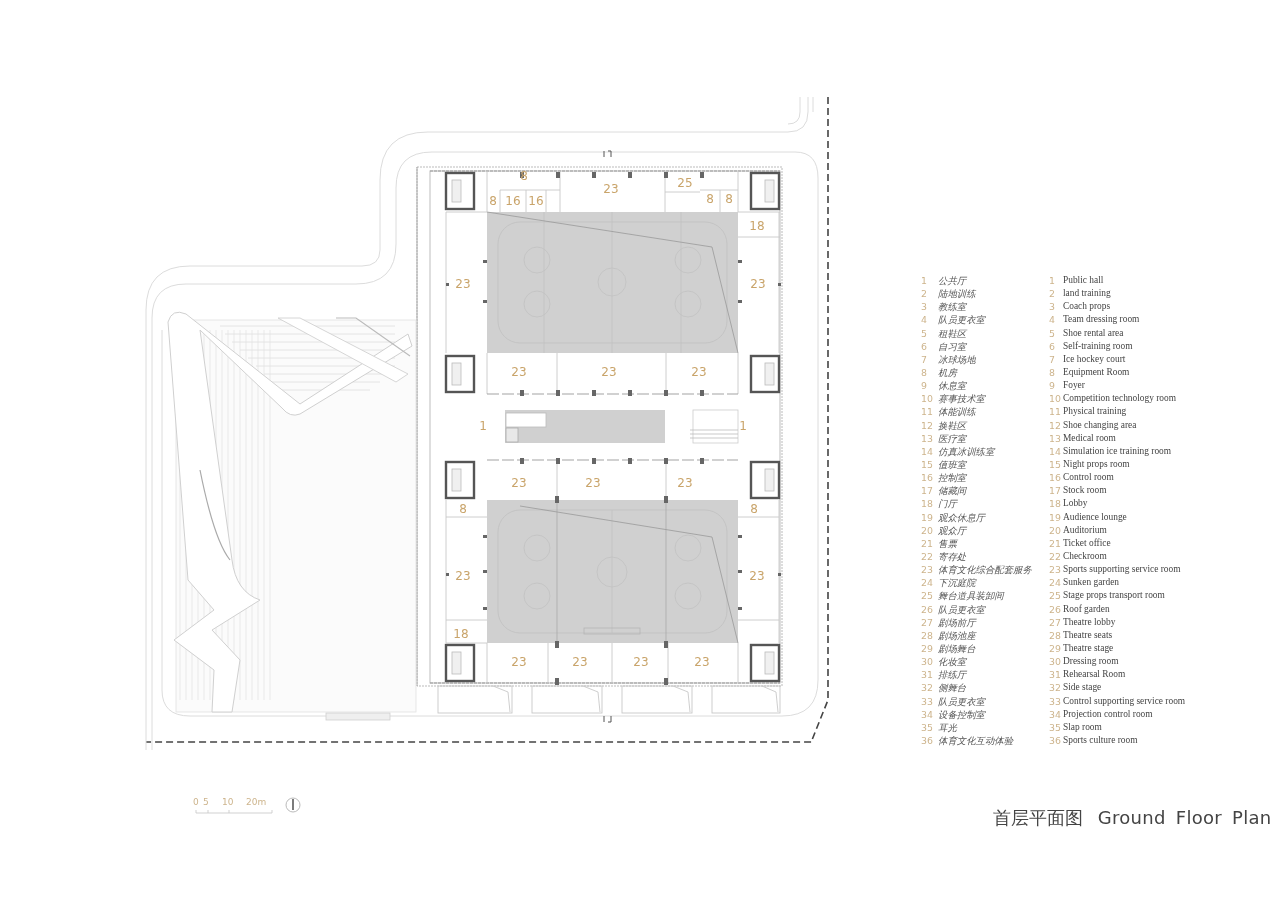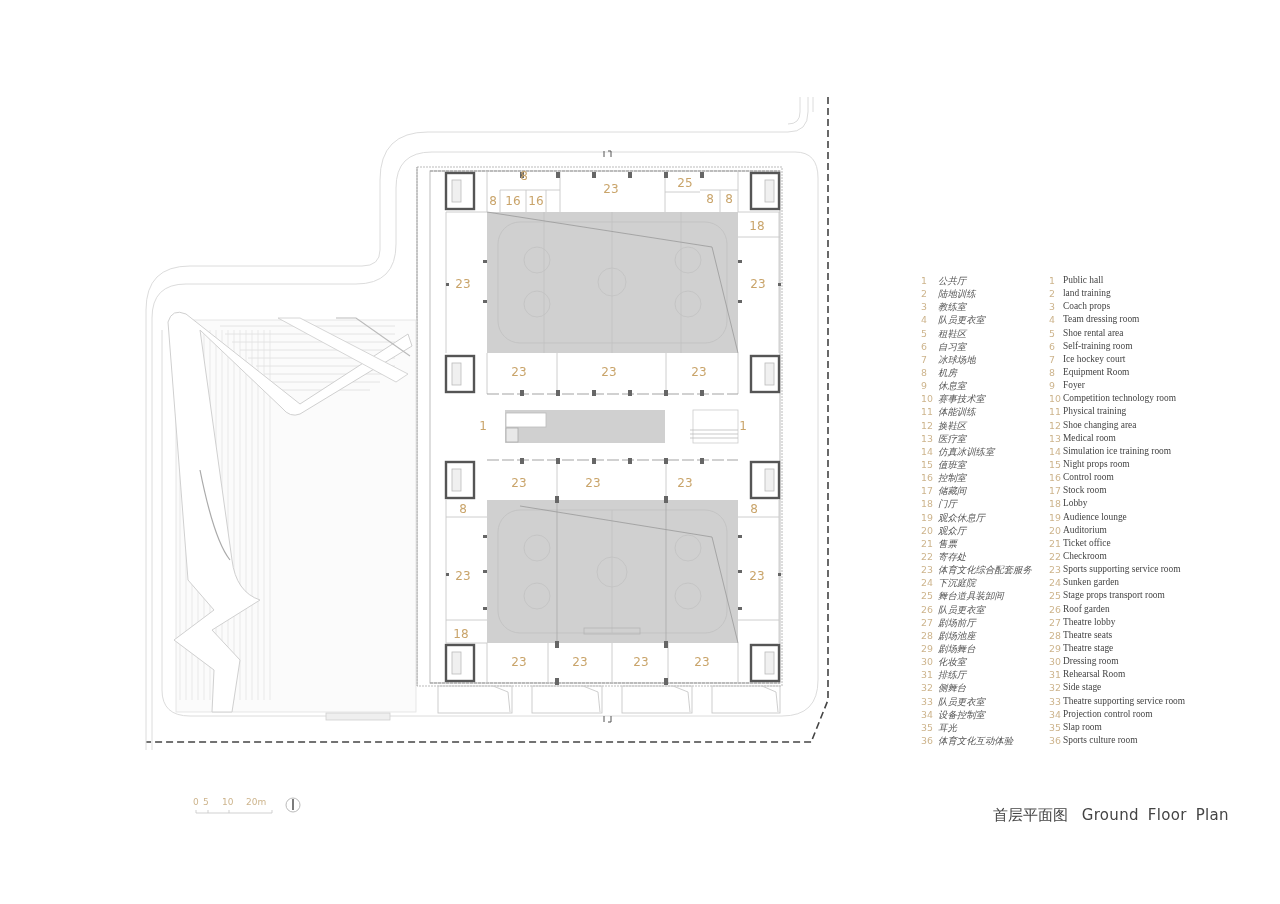--- a/index.html
+++ b/index.html
@@ -8,21 +8,21 @@
   #plan { position:absolute; left:0; top:0; width:1280px; height:904px; }
   .room-num { font-family:"DejaVu Sans", sans-serif; font-size:12px; fill:#c9a46a; text-anchor:middle; dominant-baseline:middle; }
   .legend { position:absolute; top:274px; font-size:9.4px; line-height:13.15px; color:#555; }
   .legend .row { display:flex; white-space:nowrap; height:13.15px; }
   .legend .num { color:#cdb48c; width:17px; display:inline-block; }
   .legend-cn { left:921px; }
   .legend-en { left:1049px; }
   .legend-en .num { width:14px; }
   .legend-en .txt { color:#444;font-family:Liberation Serif, serif; }
   .legend-cn .txt { color:#555;font-style:italic; }
-  .title { position:absolute; left:993px; top:806px; font-size:15px; color:#444; white-space:nowrap; }
+  .title { position:absolute; left:993px; top:806px; font-size:18px; color:#444; white-space:nowrap; }
   .title .cn { margin-right:9px; }
   .title .en { letter-spacing:0.3px; word-spacing:4px; }
   .scale { position:absolute; left:193px; top:797px; font-size:9px; color:#cdb48c; }
   .scale span { position:absolute; top:0; white-space:nowrap; }
 </style>
 </head>
 <body>
 
 <svg id="plan" viewBox="0 0 1280 904" xmlns="http://www.w3.org/2000/svg">
 
@@ -562,21 +562,21 @@
     <div class="row">
       <span class="num">31</span>
       <span class="txt">Rehearsal Room</span>
     </div>
     <div class="row">
       <span class="num">32</span>
       <span class="txt">Side stage</span>
     </div>
     <div class="row">
       <span class="num">33</span>
-      <span class="txt">Theatre supporting service room</span>
+      <span class="txt">Control supporting service room</span>
     </div>
     <div class="row">
       <span class="num">34</span>
       <span class="txt">Projection control room</span>
     </div>
     <div class="row">
       <span class="num">35</span>
       <span class="txt">Slap room</span>
     </div>
     <div class="row">

